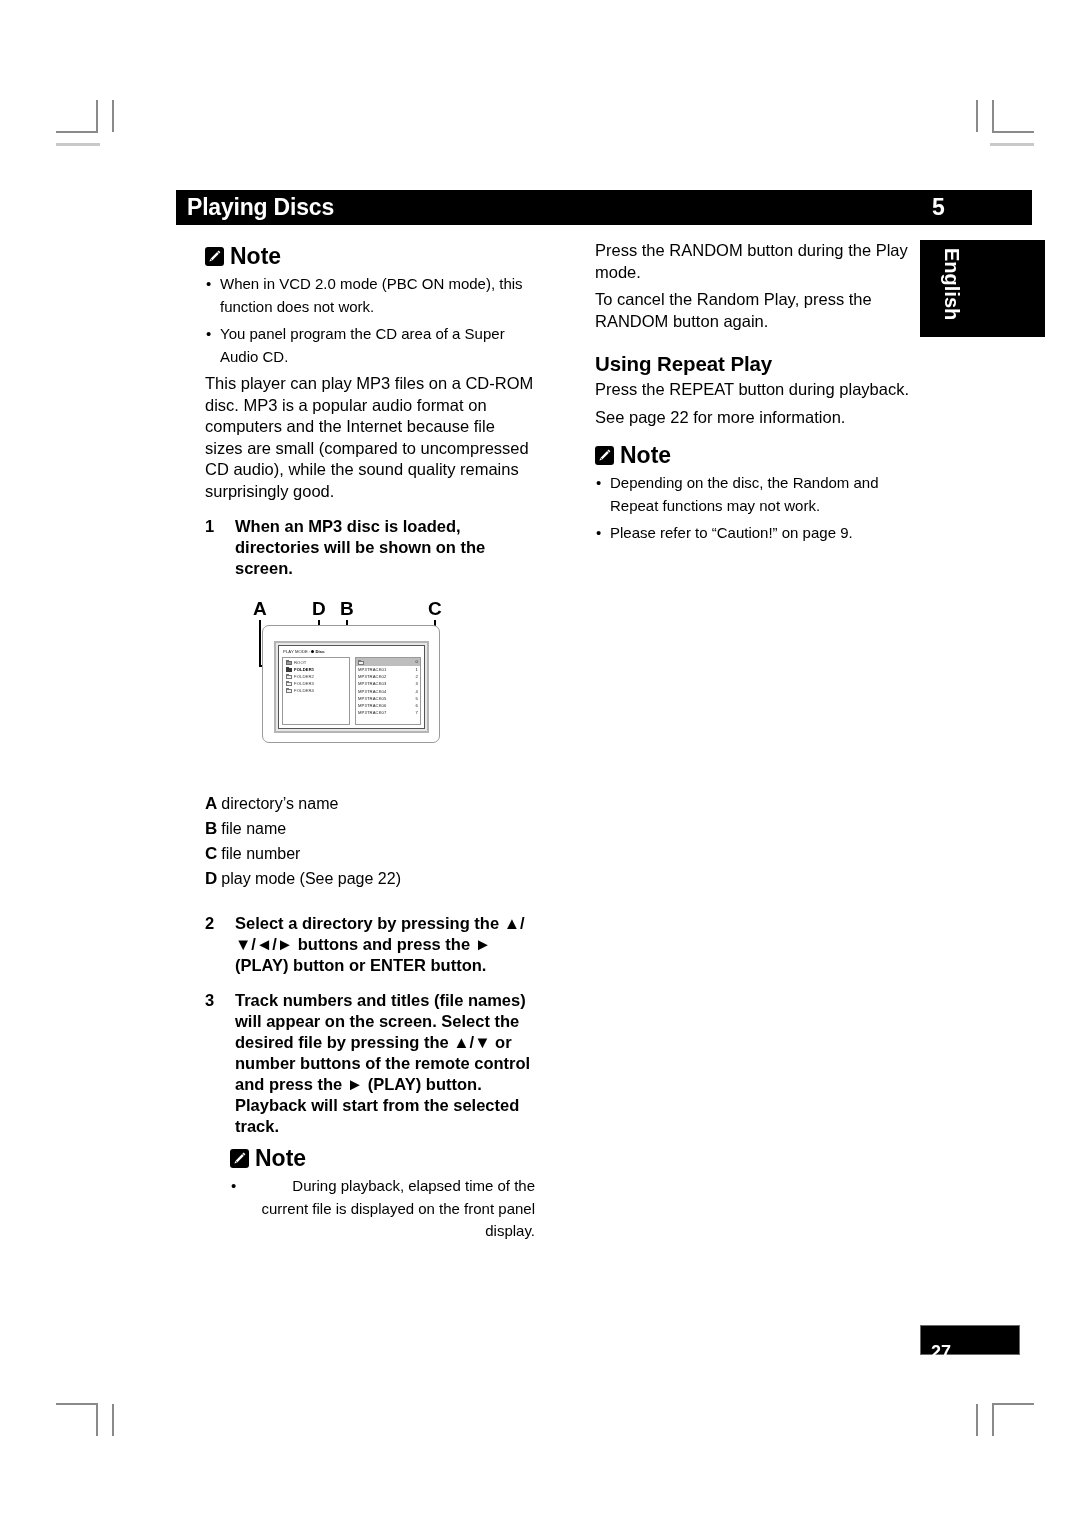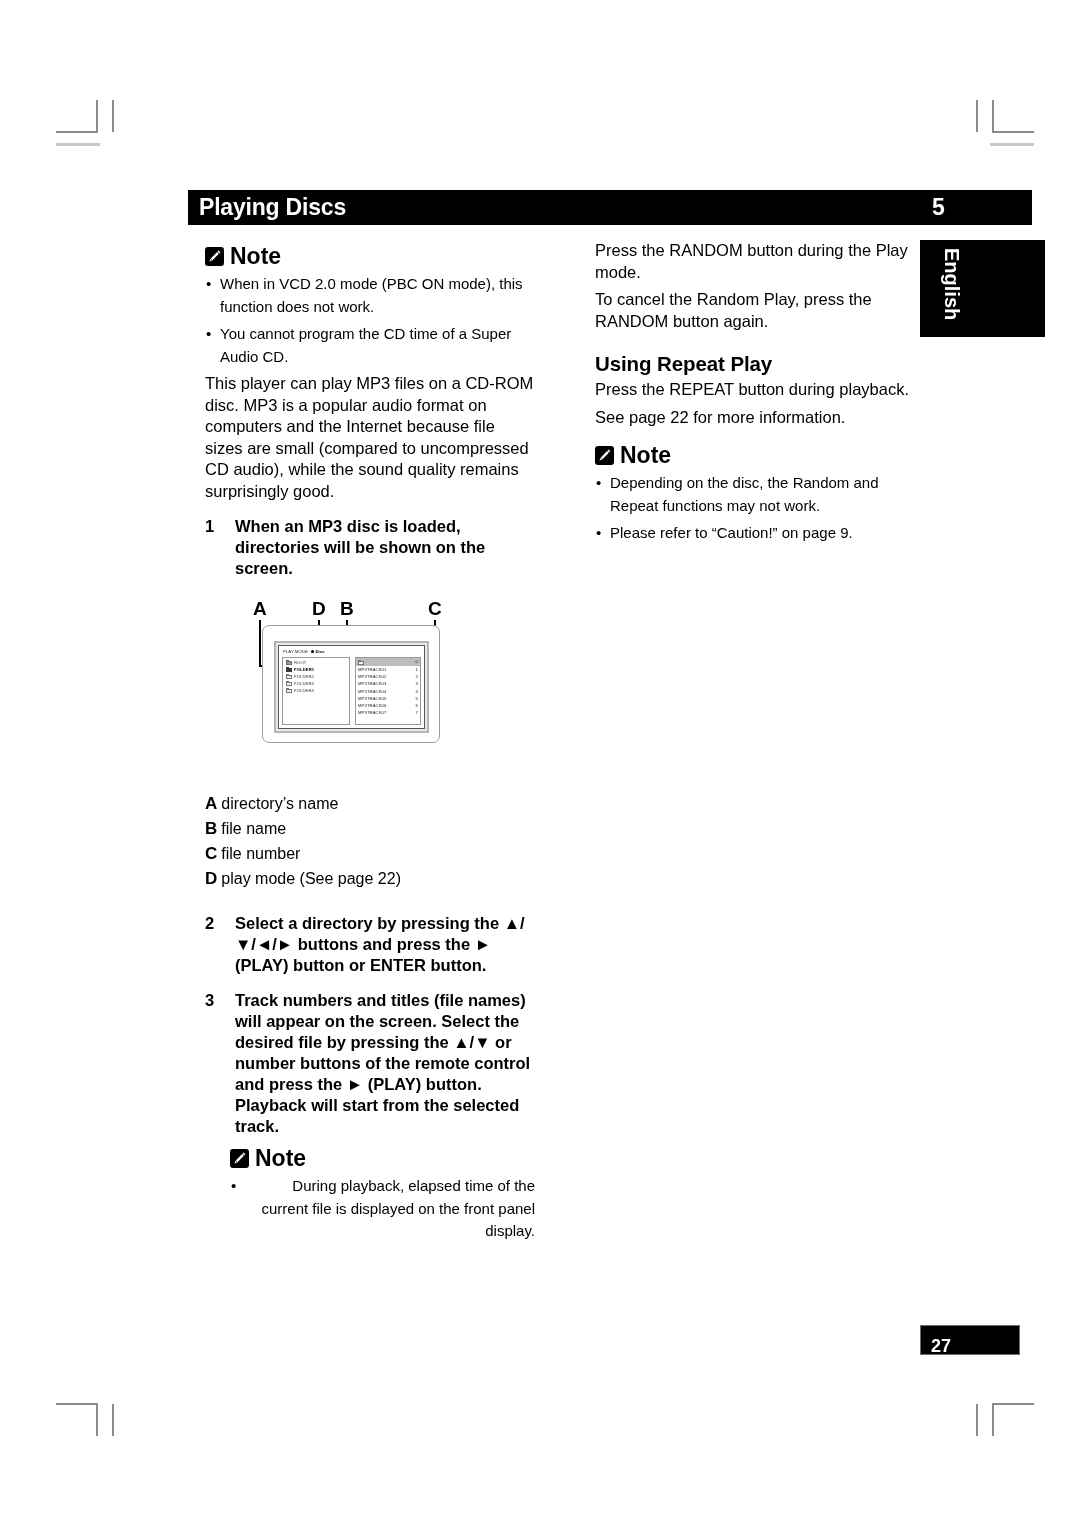--- a/index.html
+++ b/index.html
@@ -44,21 +44,21 @@
 
   
   #crop-br { left: 968px; top: 1392px; width: 80px; height: 80px; }
   #crop-br .v1 { left: 8px;  top: 12px; height: 32px; }
   #crop-br .v2 { left: 24px; top: 12px; height: 32px; }
   #crop-br .h1 { left: 24px; top: 11px; width: 42px; }
 
   
   #chapter-bar {
     position: absolute;
-    left: 188px; top: 190px;
+    left: 176px; top: 190px;
     width: 841px; height: 35px;
     background: #000000;
     color: #ffffff;
     display: flex;
     align-items: center;
   }
   #chapter-title {
     font-size: 23px;
     font-weight: bold;
     letter-spacing: -0.2px;
@@ -320,21 +320,21 @@
   #page-number-box {
     position: absolute;
     left: 920px; top: 1325px;
     width: 100px; height: 30px;
     background: #000000;
     border: 1px solid #6a6a6a;
     box-sizing: border-box;
   }
   #page-number {
     position: absolute;
-    left: 10px; top: 10px;
+    left: 10px; top: 16px;
     color: #ffffff;
     font-size: 18px;
     font-weight: bold;
   }
 </style>
 </head>
 <body>
 
 <div class="crop" id="crop-tl">
   <div class="v v1"></div>
@@ -376,21 +376,21 @@
       <svg width="15" height="15" viewBox="0 0 15 15">
         <path d="M11.6 1.4 L13.4 3.2 L5.2 11.4 L2.4 12.6 L3.6 9.8 Z" fill="#ffffff"></path>
         <path d="M10.2 2.8 L12.0 4.6" stroke="#000000" stroke-width="0.9" fill="none"></path>
         <path d="M3.7 10.0 L5.0 11.3" stroke="#000000" stroke-width="0.8" fill="none"></path>
       </svg>
     </span>
     <span class="note-word">Note</span>
   </div>
   <ul class="note-list">
     <li>When in VCD 2.0 mode (PBC ON mode), this function does not work.</li>
-    <li>You cannot program the CD time of a Super Audio CD.</li>
+    <li>You panel program the CD area of a Super Audio CD.</li>
   </ul>
 
   <p class="body">This player can play MP3 files on a CD-ROM disc. MP3 is a popular audio format on computers and the Internet because file sizes are small (compared to uncompressed CD audio), while the sound quality remains surprisingly good.</p>
 
   <div class="step">
     <span class="step-num">1</span>
     <span>When an MP3 disc is loaded, directories will be shown on the screen.</span>
   </div>
 
   <div style="height:198px;"></div>

